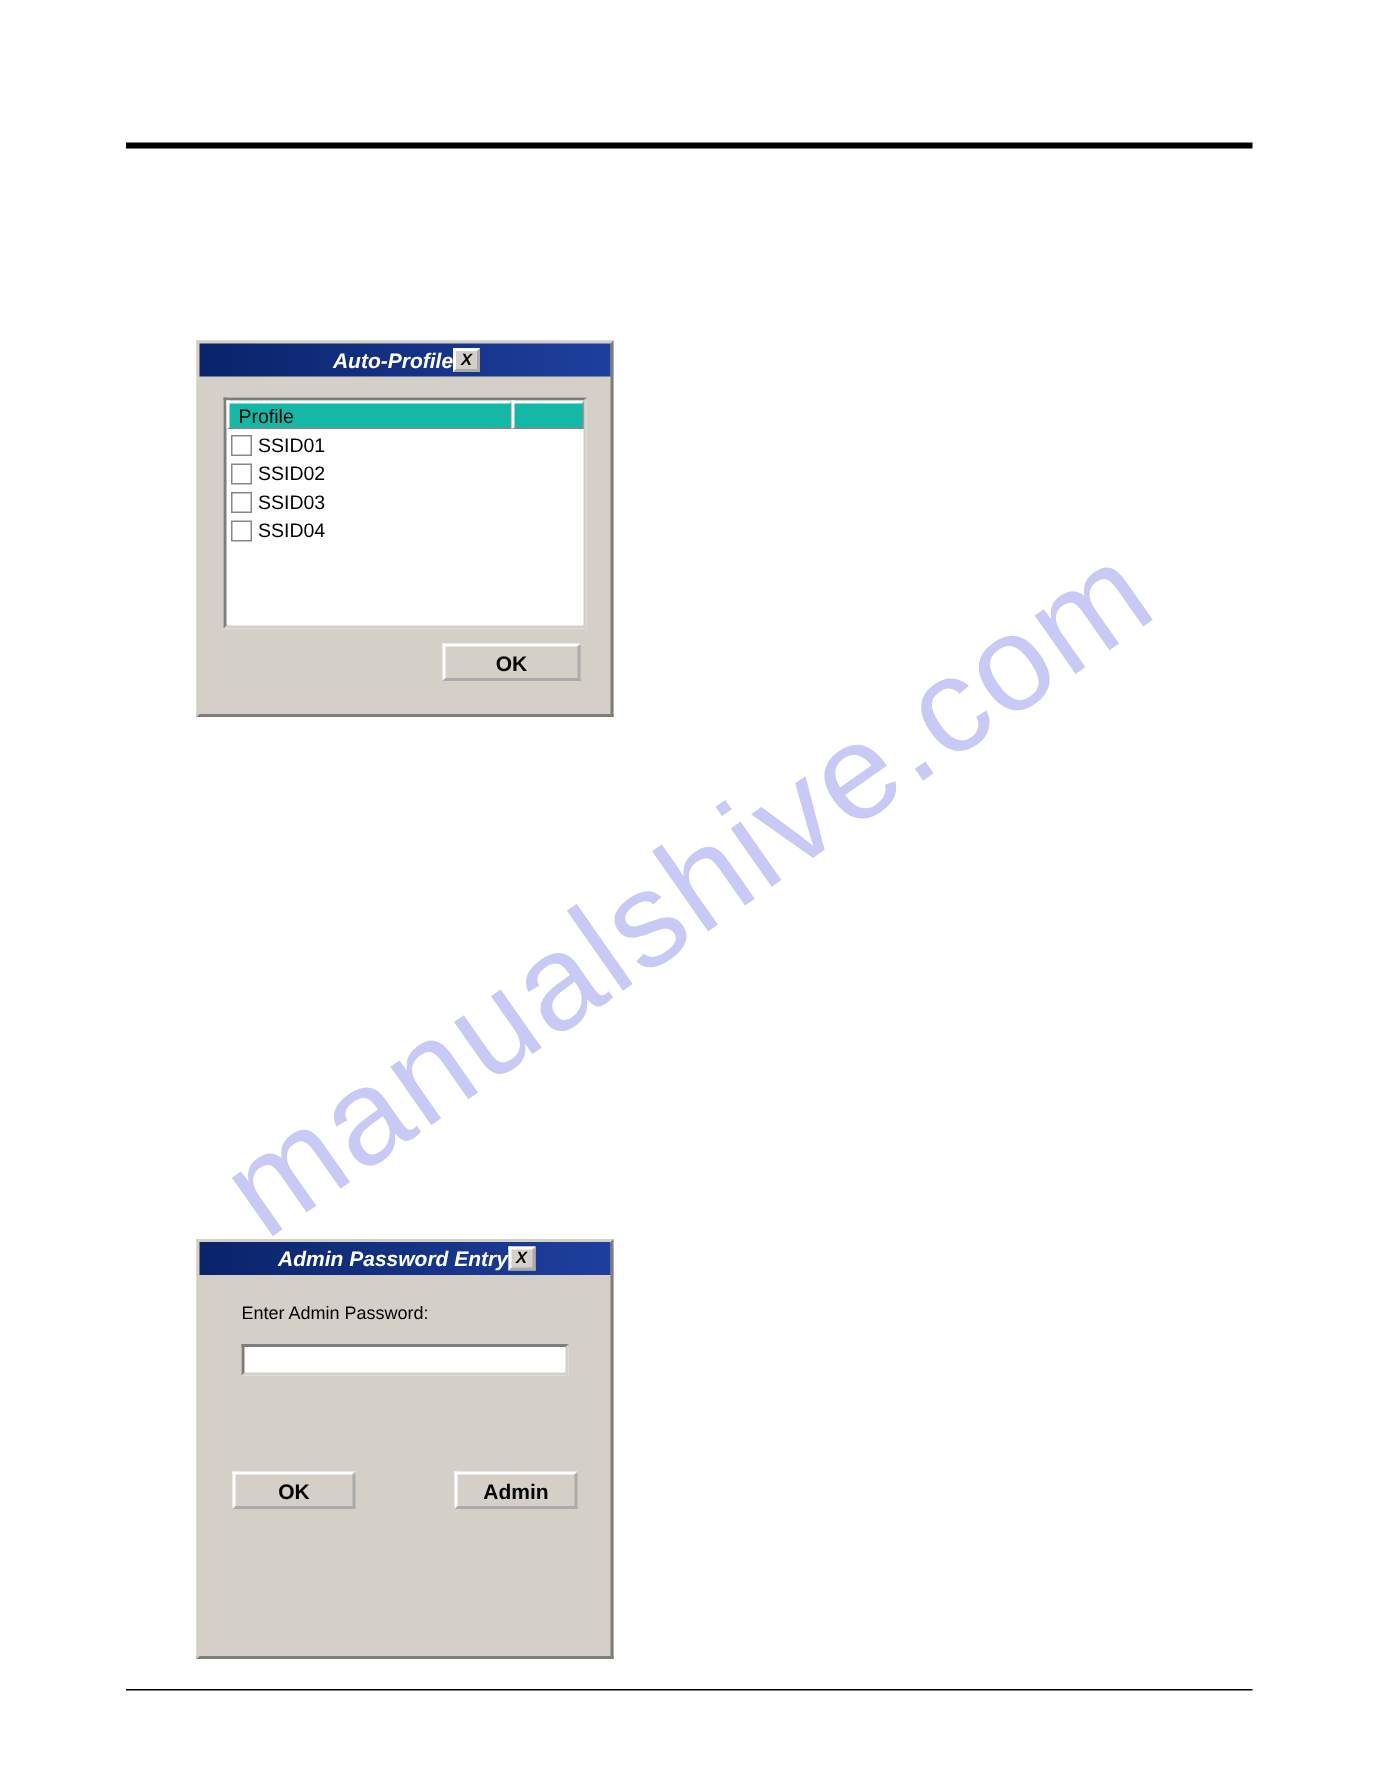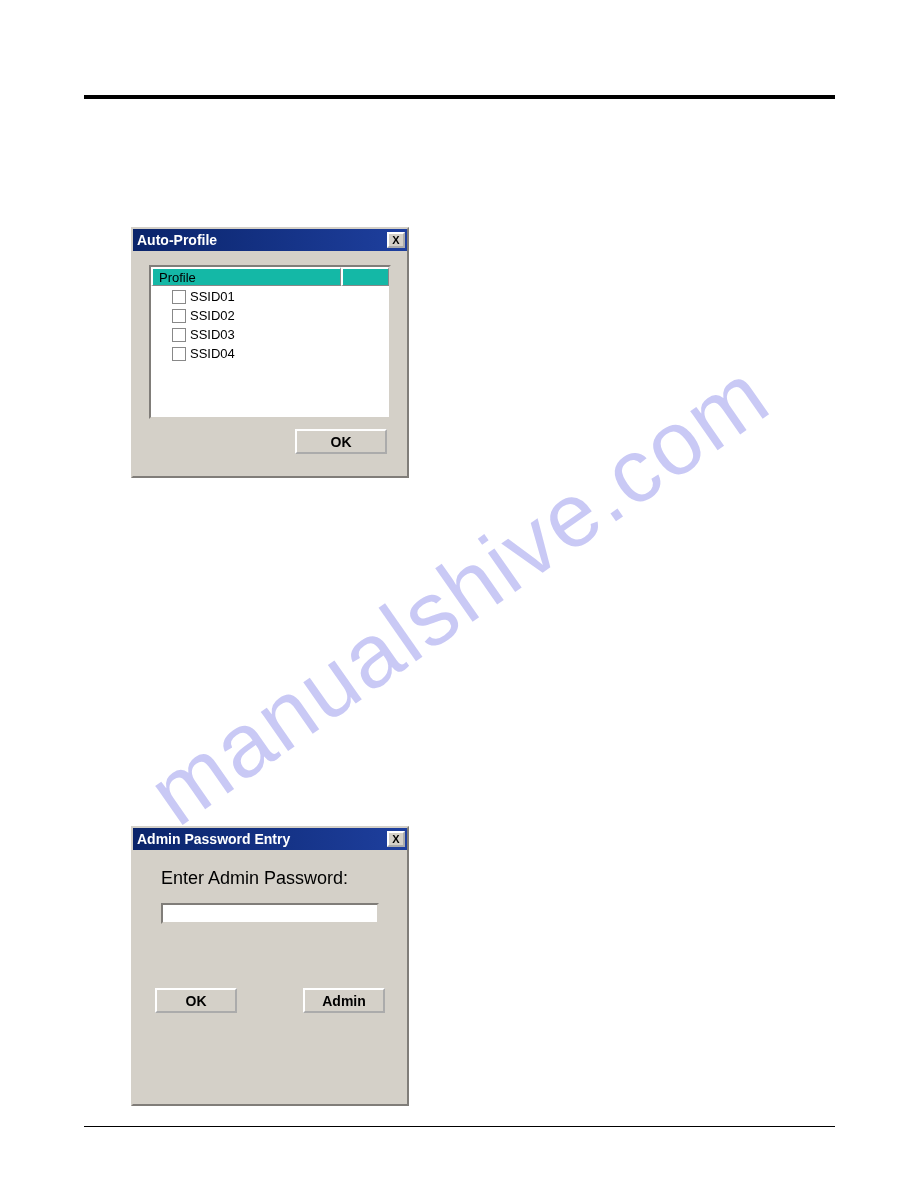--- a/index.html
+++ b/index.html
@@ -47,22 +47,23 @@
     background: #d4d0c8;
   }
   .titlebar {
     background: linear-gradient(to right, #0a246a, #1e3f9e);
     color: #fff;
     font-weight: bold;
     font-size: 14px;
     height: 22px;
     display: flex;
     align-items: center;
-    justify-content: space-between;
+    justify-content: center;
     padding: 0 2px 0 4px;
+    font-style: italic;
   }
   .close-btn {
     width: 18px;
     height: 16px;
     background: #d4d0c8;
     border: 2px outset #fff;
     display: flex;
     align-items: center;
     justify-content: center;
     font-family: Arial, sans-serif;
@@ -97,21 +98,21 @@
     border-right: 1px solid #888;
     border-bottom: 1px solid #888;
     font-size: 13px;
     padding: 1px 6px;
     height: 19px;
     background: #14b8a6;
   }
   .list-header-cell.main { width: 190px; }
   .list-header-cell.extra { flex: 1; }
   .list-body {
-    padding: 1px 21px;
+    padding: 1px 3px;
   }
   .list-row {
     display: flex;
     align-items: center;
     height: 19px;
     font-size: 13px;
   }
   .checkbox {
     width: 14px;
     height: 14px;
@@ -140,21 +141,21 @@
   .admin-dialog {
     left: 131px;
     top: 826px;
     width: 278px;
     height: 280px;
   }
   .admin-body {
     padding: 18px 20px 10px 28px;
   }
   .admin-label {
-    font-size: 18px;
+    font-size: 12px;
     margin-bottom: 14px;
   }
   .admin-input {
     width: 218px;
     height: 21px;
     border: 2px inset #d4d0c8;
     background: #fff;
     font-size: 13px;
     padding: 0 4px;
   }

